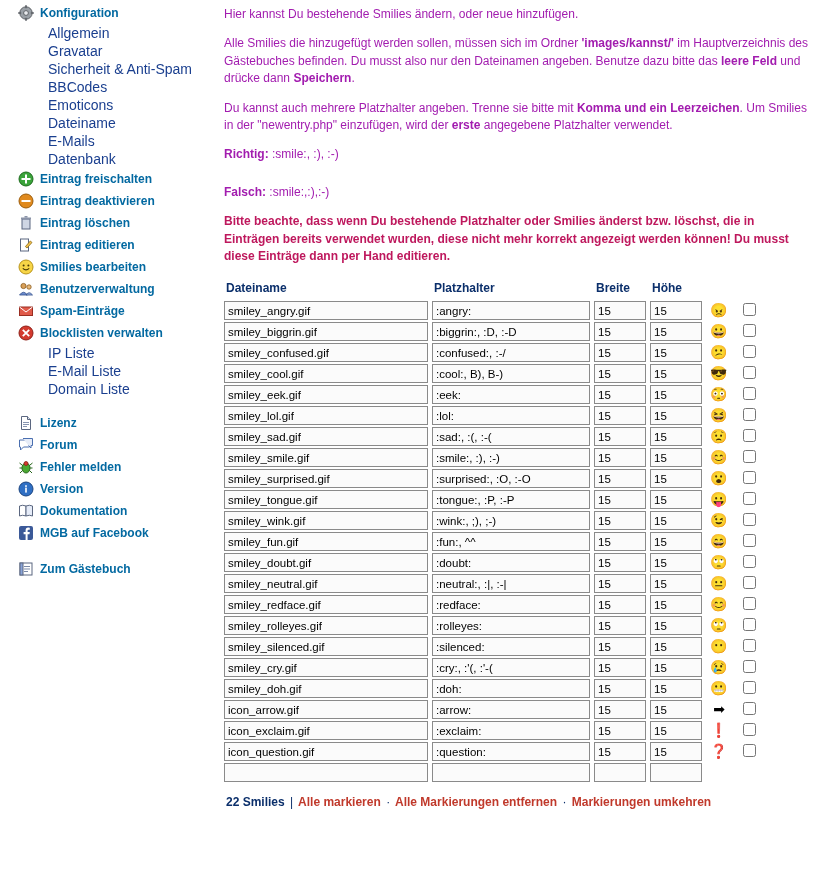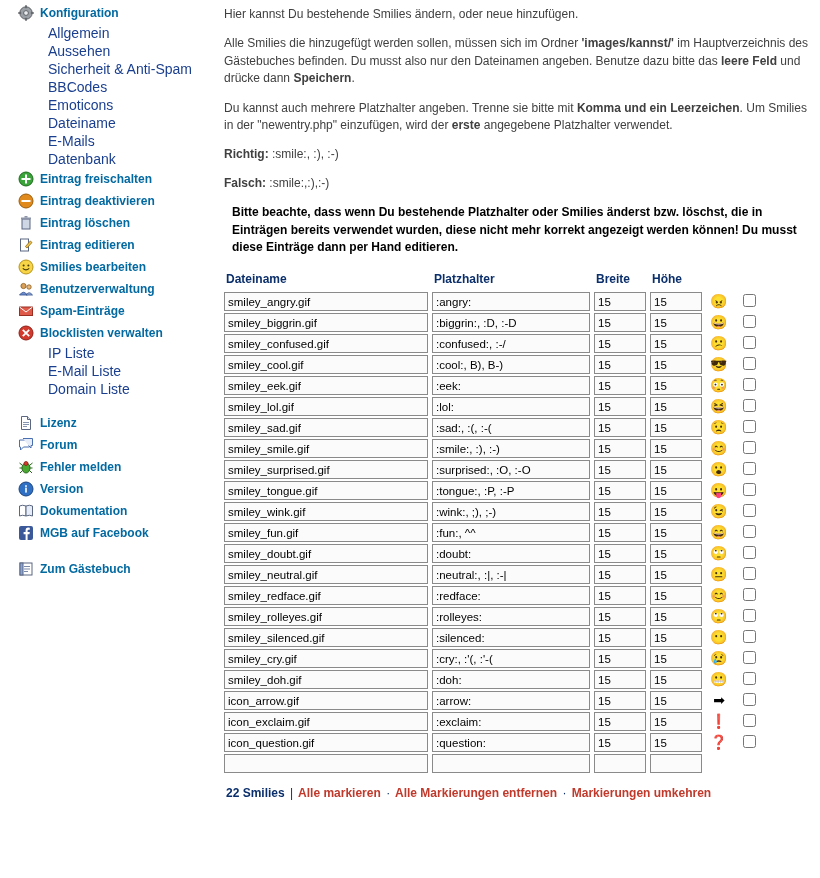--- a/index.html
+++ b/index.html
@@ -82,32 +82,32 @@
   
   .main {
     flex: 1;
     padding: 6px 10px 0 6px;
     box-sizing: border-box;
   }
   .intro p {
     margin: 0 0 12px 0;
     line-height: 1.45;
     font-size: 12px;
-    color: #404040;
-  }
-  .intro p.tight { margin-bottom: 11px; }
+    color: #a21caf;
+  }
+  .intro p.tight { margin-bottom: 20px; }
   .b { font-weight: bold; }
   .ok { color: #2e8b22; font-weight: normal; }
   .ok b { font-weight: bold; }
   .bad { color: #d47b1a; }
   .warn {
-    color: #000000;
+    color: #be185d;
     font-weight: bold;
     line-height: 1.45;
-    margin: 10px 0 16px 8px;
+    margin: 10px 0 16px 0;
     font-size: 12px;
   }
   
   table.smilies {
     border-collapse: collapse;
     margin-top: 6px;
   }
   table.smilies th {
     text-align: left;
     font-size: 12px;
@@ -178,21 +178,21 @@
           </g>
         </svg>
       </span>
       <span class="label">Konfiguration</span>
     </div>
 
     <div class="sub-item">
       <span class="label">Allgemein</span>
     </div>
     <div class="sub-item">
-      <span class="label">Aussehen</span>
+      <span class="label">Gravatar</span>
     </div>
     <div class="sub-item">
       <span class="label">Sicherheit &amp; Anti-Spam</span>
     </div>
     <div class="sub-item">
       <span class="label">BBCodes</span>
     </div>
     <div class="sub-item">
       <span class="label">Emoticons</span>
     </div>

